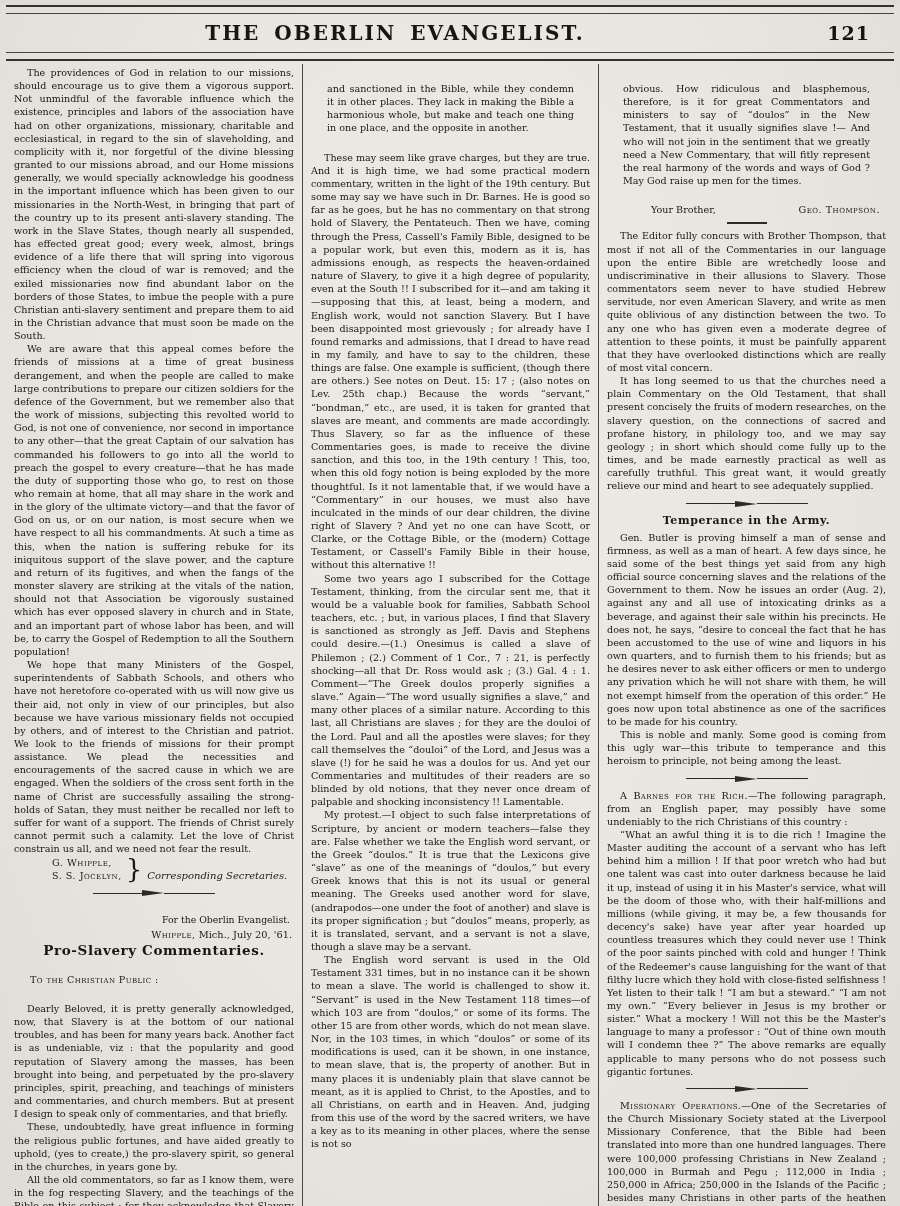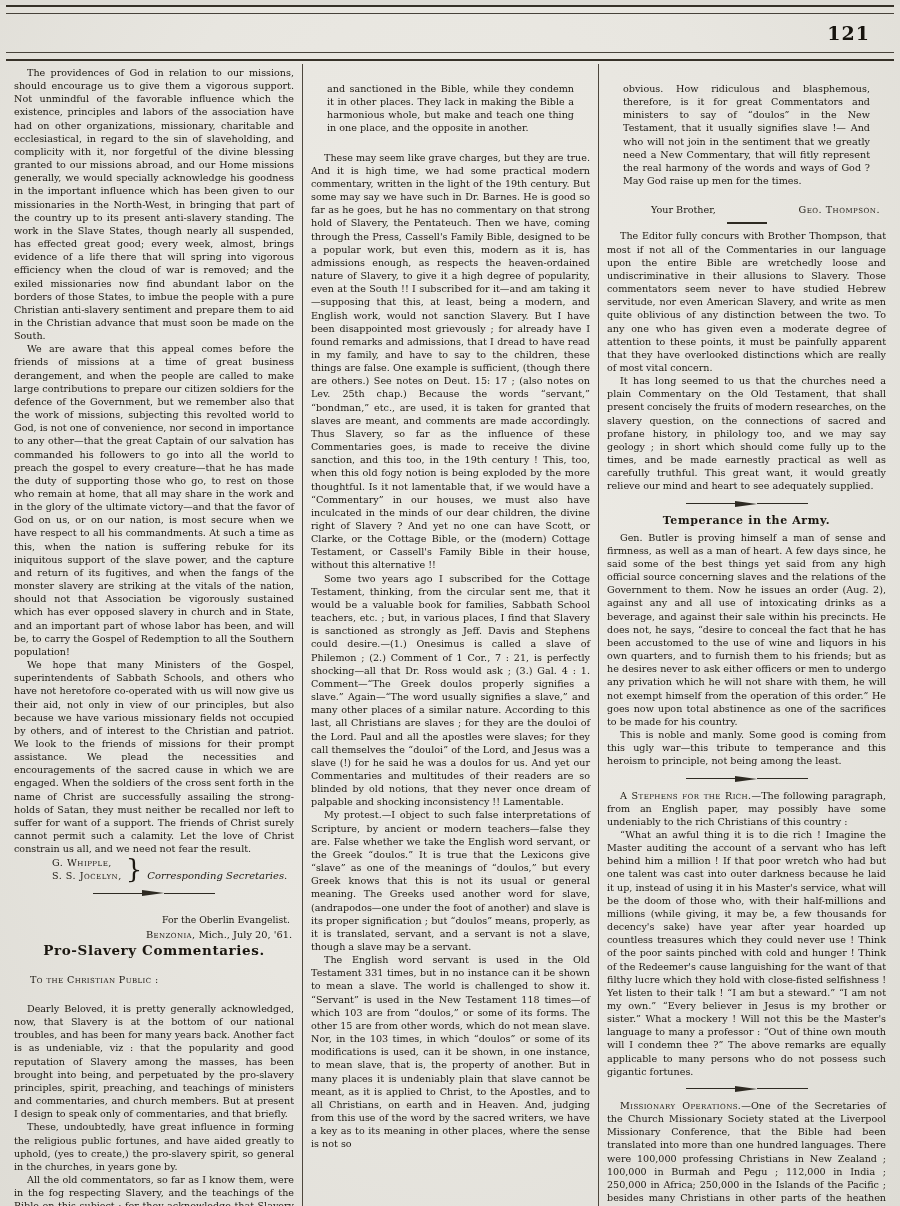--- a/index.html
+++ b/index.html
@@ -72,20 +72,21 @@
   .signoff .name{font-variant:small-caps;letter-spacing:.5px;}
 </style>
 </head>
 <body>
 
 <div class="page">
 
   <div class="rule-pair top"></div>
 
   <div class="masthead-row">
+    <div class="masthead">THE OBERLIN EVANGELIST.</div>
     <div class="folio">121</div>
   </div>
 
   <div class="rule-pair bottom"></div>
 
   <div class="columns">
 
     <div class="col">
       <div>
           <p class="para">The providences of God in relation to our missions, should encourage us to give them a vigorous support. Not unmindful of the favorable influence which the existence, principles and labors of the association have had on other organizations, missionary, charitable and ecclesiastical, in regard to the sin of slaveholding, and complicity with it, nor forgetful of the divine blessing granted to our missions abroad, and our Home missions generally, we would specially acknowledge his goodness in the important influence which has been given to our missionaries in the North-West, in bringing that part of the country up to its present anti-slavery standing. The work in the Slave States, though nearly all suspended, has effected great good; every week, almost, brings evidence of a life there that will spring into vigorous efficiency when the cloud of war is removed; and the exiled missionaries now find abundant labor on the borders of those States, to imbue the people with a pure Christian anti-slavery sentiment and prepare them to aid in the Christian advance that must soon be made on the South.</p>
@@ -102,21 +103,21 @@
         <div class="sig-role">Corresponding Secretaries.</div>
       </div>
 
       <div class="divider">
         <div class="line"></div>
         <div class="arrow"></div>
         <div class="line"></div>
       </div>
 
       <div class="credit">For the Oberlin Evangelist.</div>
-      <div class="dateline"><span class="sc">Benzonia,</span><span> Mich., July 20, '61.</span></div>
+      <div class="dateline"><span class="sc">Whipple,</span><span> Mich., July 20, '61.</span></div>
       <div class="article-title">Pro-Slavery Commentaries.</div>
       <p class="salutation no-indent"><span class="sc">To the Christian Public :</span></p>
 
       <div>
           <p class="para">Dearly Beloved, it is pretty generally acknowledged, now, that Slavery is at the bottom of our national troubles, and has been for many years back. Another fact is as undeniable, viz : that the popularity and good reputation of Slavery among the masses, has been brought into being, and perpetuated by the pro-slavery principles, spirit, preaching, and teachings of ministers and commentaries, and church members. But at present I design to speak only of commentaries, and that briefly.</p>
           <p class="para">These, undoubtedly, have great influence in forming the religious public fortunes, and have aided greatly to uphold, (yes to create,) the pro-slavery spirit, so general in the churches, in years gone by.</p>
           <p class="para">All the old commentators, so far as I know them, were in the fog respecting Slavery, and the teachings of the Bible on this subject ; for they acknowledge that Slavery existed, and was regulated by God, among His ancient people, without ever uttering one word of protest. Thus Scott, Henry, Adam Clarke, Cottage Bible, &amp;c., &amp;c., among the older commentaries. In many places, they have conceded enough to satisfy South Carolina, and have promulgated teachings worthy of Dr. Ross, while in other places they have spoken against Slavery—especially has Dr. Clarke. They never once seem to have thought of the inconsistency of admitting that Slavery was tolerated</p>
         </div>
     </div>
 
@@ -157,21 +158,21 @@
           <p class="para">This is noble and manly. Some good is coming from this ugly war—this tribute to temperance and this heroism to principle, not being among the least.</p>
         </div>
 
       <div class="divider">
         <div class="line"></div>
         <div class="arrow"></div>
         <div class="line"></div>
       </div>
 
       <div>
-        <p class="para"><span class="sc">A Stephens for the Rich.</span><span>—The following paragraph, from an English paper, may possibly have some undeniably to the rich Christians of this country :</span></p>
+        <p class="para"><span class="sc">A Barnes for the Rich.</span><span>—The following paragraph, from an English paper, may possibly have some undeniably to the rich Christians of this country :</span></p>
         <p class="para">“What an awful thing it is to die rich ! Imagine the Master auditing the account of a servant who has left behind him a million ! If that poor wretch who had but one talent was cast into outer darkness because he laid it up, instead of using it in his Master's service, what will be the doom of those who, with their half-millions and millions (while giving, it may be, a few thousands for decency's sake) have year after year hoarded up countless treasures which they could never use ! Think of the poor saints pinched with cold and hunger ! Think of the Redeemer's cause languishing for the want of that filthy lucre which they hold with close-fisted selfishness ! Yet listen to their talk ! “I am but a steward.” “I am not my own.” “Every believer in Jesus is my brother or sister.” What a mockery ! Will not this be the Master's language to many a professor : “Out of thine own mouth will I condemn thee ?” The above remarks are equally applicable to many persons who do not possess such gigantic fortunes.</p>
       </div>
 
       <div class="divider">
         <div class="line"></div>
         <div class="arrow"></div>
         <div class="line"></div>
       </div>
 
       <div>

